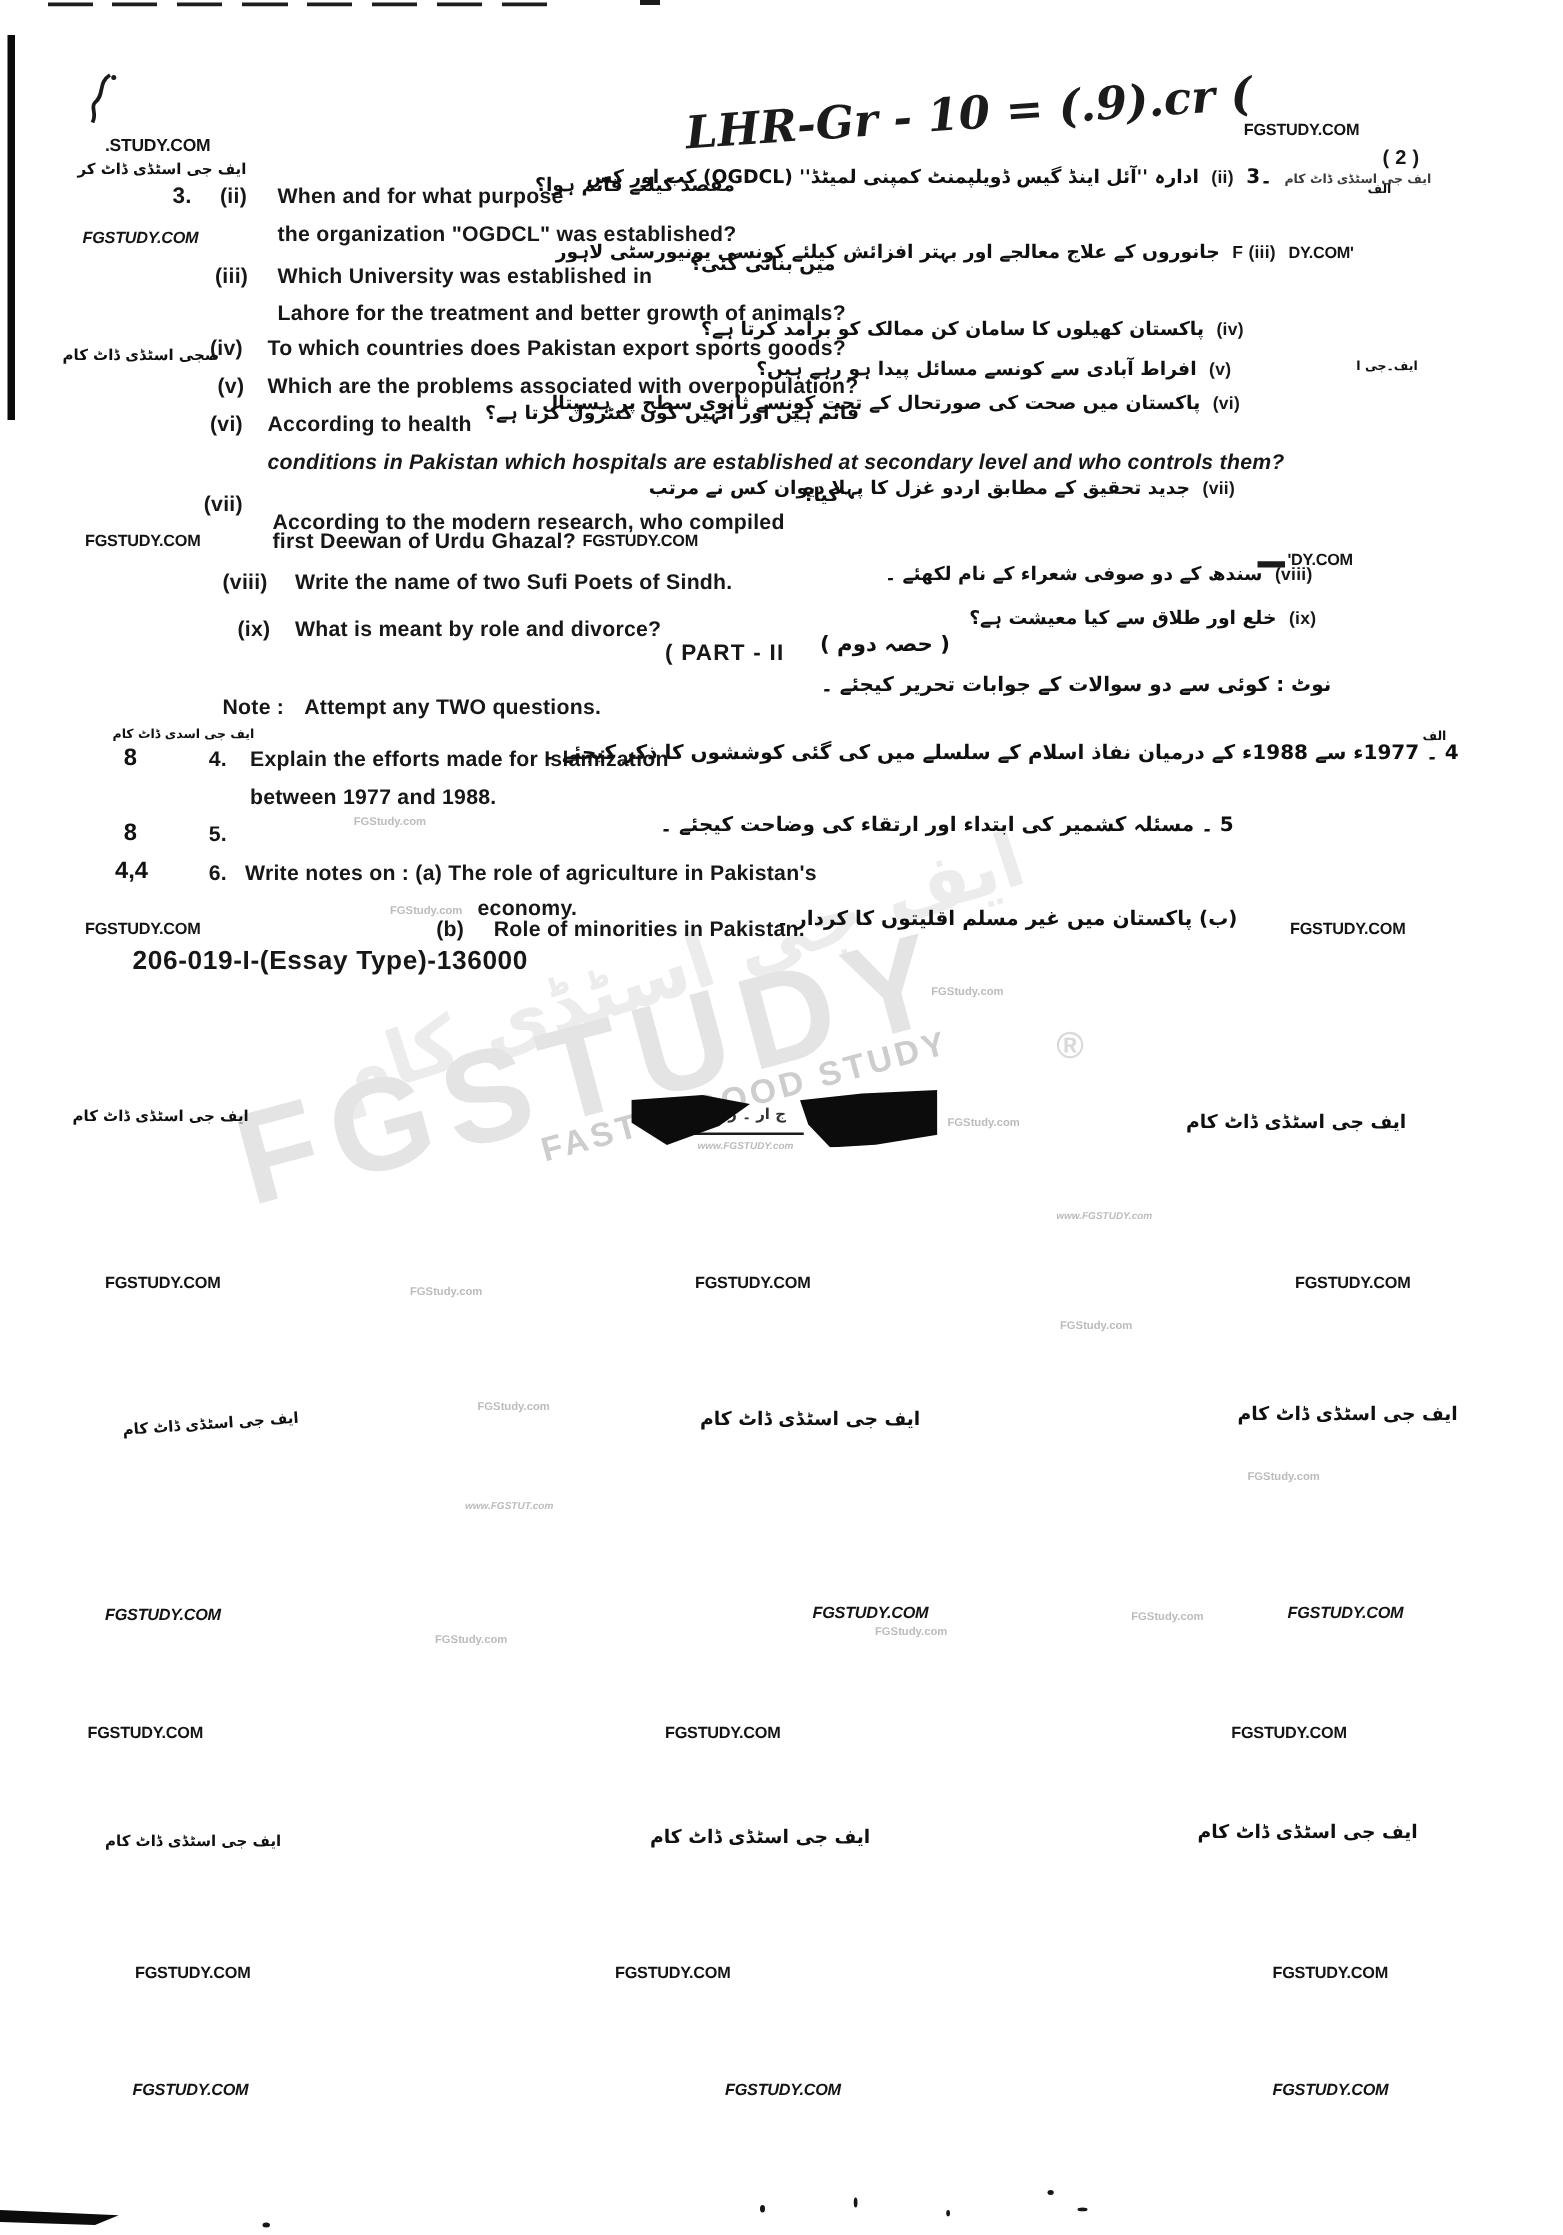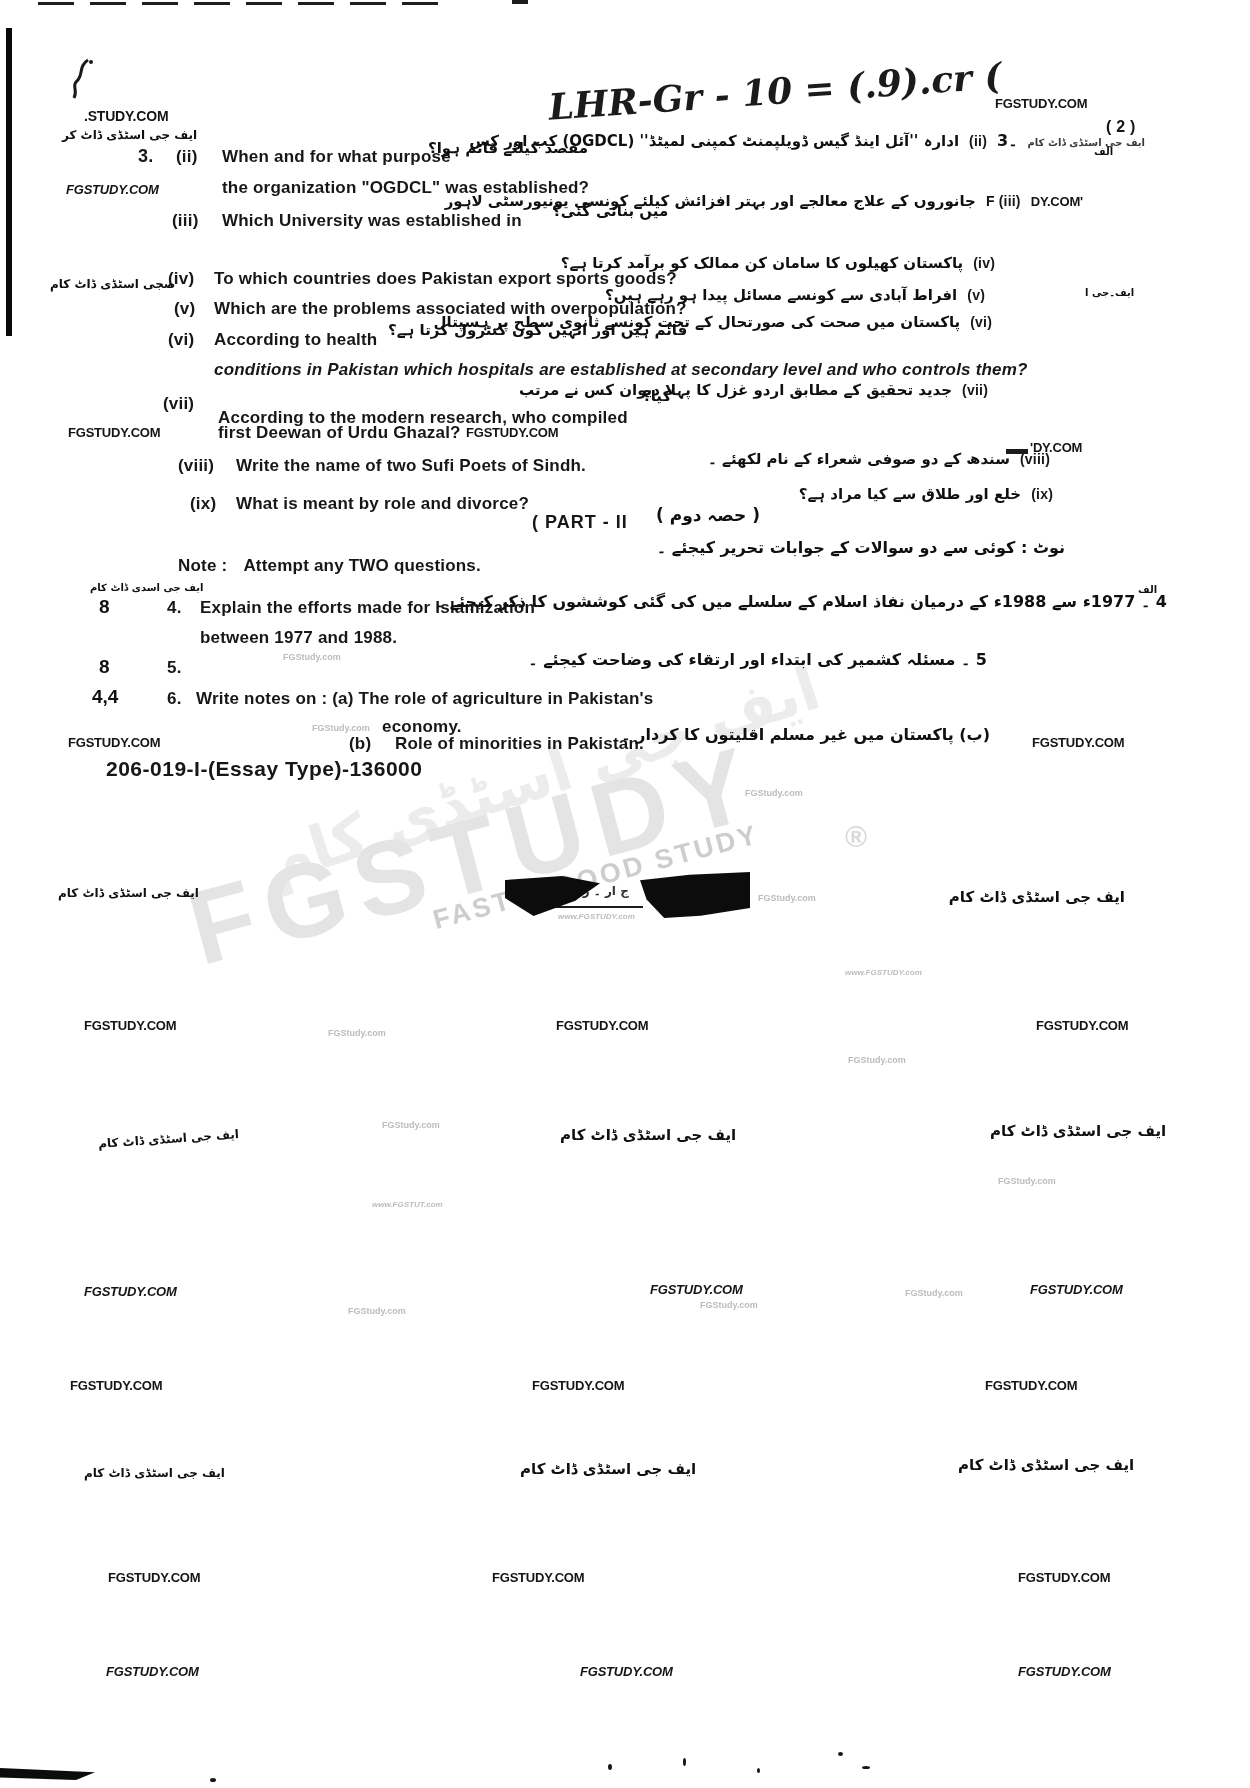--- a/index.html
+++ b/index.html
@@ -65,20 +65,21 @@
   <div class="abs wm it" style="left:66px;top:182px;z-index:3;">FGSTUDY.COM</div>
 
   <div class="abs en" style="left:172px;top:211px;z-index:3;">(iii)</div>
   <div class="abs en" style="left:222px;top:211px;z-index:3;">Which University was established in</div>
   <div class="abs ur" style="left:552px;top:202px;z-index:3;">میں بنائی گئی؟</div>
   <div class="abs urrow" style="right:167px;top:192px;z-index:3;">
     <span class="wm">'DY.COM</span>
     <span class="en" style="font-size:14px;">F (iii)</span>
     <span class="ur">جانوروں کے علاج معالجے اور بہتر افزائش کیلئے کونسی یونیورسٹی لاہور</span>
   </div>
+  <div class="abs en" style="left:222px;top:241px;z-index:3;">Lahore for the treatment and better growth of animals?</div>
 
   <div class="abs en" style="left:168px;top:269px;z-index:3;">(iv)</div>
   <div class="abs en" style="left:214px;top:269px;z-index:3;">To which countries does Pakistan export sports goods?</div>
   <div class="abs urrow" style="right:255px;top:254px;z-index:3;">
     <span class="en" style="font-size:14px;">(iv)</span>
     <span class="ur">پاکستان کھیلوں کا سامان کن ممالک کو برآمد کرتا ہے؟</span>
   </div>
   <div class="abs ur sm" style="left:50px;top:277px;z-index:3;">صجی اسٹڈی ڈاٹ کام</div>
 
   <div class="abs en" style="left:174px;top:299px;z-index:3;">(v)</div>
@@ -115,21 +116,21 @@
   <div class="abs en" style="left:236px;top:456px;z-index:3;">Write the name of two Sufi Poets of Sindh.</div>
   <div class="abs urrow" style="right:200px;top:450px;z-index:3;">
     <span class="en" style="font-size:14px;">(viii)</span>
     <span class="ur">سندھ کے دو صوفی شعراء کے نام لکھئے ۔</span>
   </div>
 
   <div class="abs en" style="left:190px;top:494px;z-index:3;">(ix)</div>
   <div class="abs en" style="left:236px;top:494px;z-index:3;">What is meant by role and divorce?</div>
   <div class="abs urrow" style="right:197px;top:485px;z-index:3;">
     <span class="en" style="font-size:14px;">(ix)</span>
-    <span class="ur">خلع اور طلاق سے کیا مراد ہے؟</span>
+    <span class="ur">خلع اور طلاق سے کیا معیشت ہے؟</span>
   </div>
 
   <div class="abs en" style="left:532px;top:512px;font-size:18px;letter-spacing:1px;z-index:3;">( PART - II</div>
   <div class="abs ur" style="left:656px;top:505px;font-size:17px;z-index:3;">( حصہ دوم )</div>
   <div class="abs ur" style="right:185px;top:538px;font-size:16px;z-index:3;">نوٹ : کوئی سے دو سوالات کے جوابات تحریر کیجئے ۔</div>
   <div class="abs" style="left:178px;top:556px;z-index:3;display:flex;gap:16px;">
     <span class="en">Note :</span>
     <span class="en">Attempt any TWO questions.</span>
   </div>
   <div class="abs ur xs" style="left:90px;top:582px;z-index:3;">ایف جی اسدی ڈاٹ کام</div>

